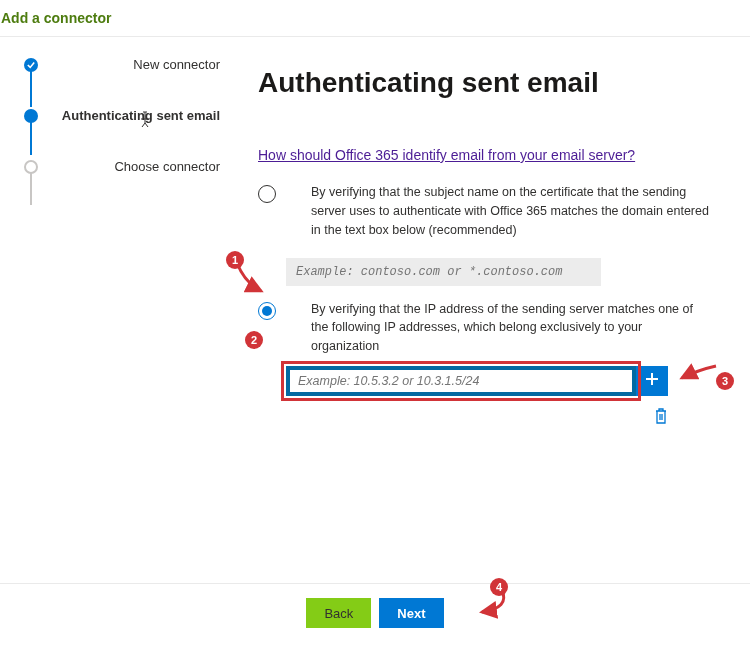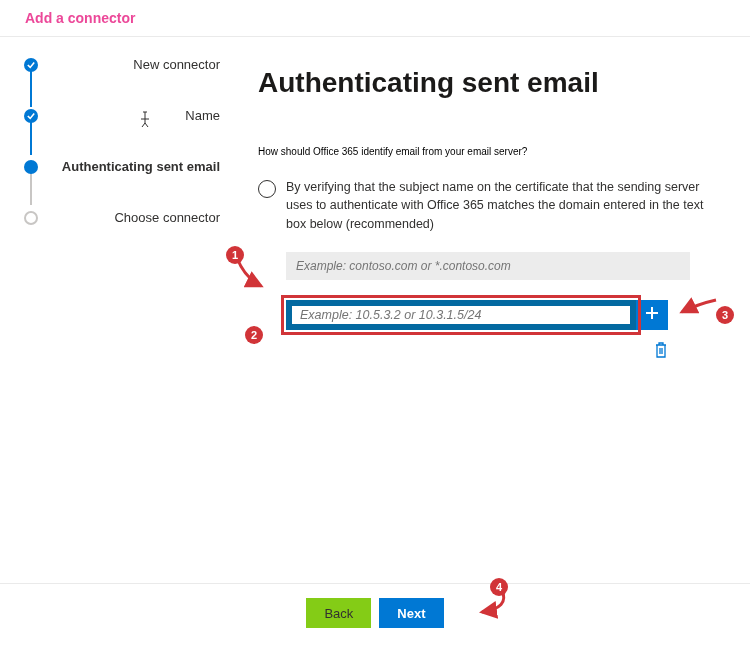--- a/index.html
+++ b/index.html
@@ -1,45 +1,45 @@
 <!DOCTYPE html>
 <html><head>
 <meta charset="utf-8">
 <style>
   * { box-sizing: border-box; }
   html, body { margin:0; padding:0; font-family: "Segoe UI", Arial, sans-serif; font-size:13px; color:#323130; background:#fff; width:750px; }
-  .header { padding:10px 25px; font-weight:600; font-size:14px; color:#ec4899; border-bottom:1px solid #eaeaea; }
+  .header { padding:10px 1px; font-weight:600; font-size:14px; color:#4d7c0f; border-bottom:1px solid #eaeaea; }
   .body { display:flex; min-height:546px; }
   .sidebar { width:230px; padding:20px 10px 10px 24px; }
   .steps { position:relative; }
   .step { display:flex; align-items:center; margin-bottom:36px; position:relative;justify-content:space-between; }
   .step .dot { width:14px; height:14px; border-radius:50%; flex:0 0 14px; margin-right:12px; position:relative; display:flex; align-items:center; justify-content:center; }
   .dot.done { background:#0078d4; }
   .dot.done svg { width:8px; height:8px; }
   .dot.current { background:#0078d4; }
   .dot.future { background:#fff; border:2px solid #c8c6c4; }
   .step .label { font-size:13px; color:#323130; }
   .step.current .label { font-weight:600; }
   .connector-line { position:absolute; left:6px; width:2px; background:#0078d4; }
   .line1 { top:14px; height:36px; }
   .line2 { top:62px; height:36px; }
   .connector-line.future { position:absolute; left:6px; width:2px; background:#c8c6c4; top:112px; height:36px; }
   .cursor { position:absolute; left:116px; top:54px; width:14px; height:18px; }
   .main { flex:1; padding:30px 38px 20px 28px; position:relative; }
   h1 { font-size:28px; font-weight:700; margin:0 0 46px 0; color:#1b1a19; }
-  .desc { font-size:10px; color:#000000; margin-bottom:18px; line-height:1.45; }
+  .desc { font-size:14px; color:#4c1d95; margin-bottom:18px; line-height:1.45;text-decoration:underline; }
   .options { margin-top:6px; position:relative; }
   .opt { display:flex; align-items:flex-start; margin-bottom:10px; }
   .radio { width:18px; height:18px; border-radius:50%; border:1px solid #323130; flex:0 0 18px; margin-right:10px; margin-top:2px; position:relative; background:#fff; }
   .radio.selected { border-color:#0078d4; }
   .radio.selected::after { content:""; position:absolute; top:3px; left:3px; width:10px; height:10px; background:#0078d4; border-radius:50%; }
-  .opt-label { font-size:12.5px; line-height:1.5; color:#323130; }
-  .domain-input { margin:8px 0 14px 28px; width:404px; height:28px; background:#ececec; border:none; padding:2px 10px; font-size:12px; color:#605e5c; font-style:italic; }
+  .opt-label { font-size:12.5px; line-height:1.5; color:#323130;margin-left:25px; }
+  .domain-input { margin:8px 0 14px 28px; width:315px; height:28px; background:#ececec; border:none; padding:2px 10px; font-size:12px; color:#605e5c; font-style:italic;font-family:Liberation Mono, monospace; }
   .ip-row { display:flex; margin:6px 0 8px 28px; position:relative; }
-  .ip-input { width:350px; height:30px; border:6px solid #0369a1; padding:4px 8px; font-size:12.5px; font-style:italic; color:#605e5c; background:#fff; }
+  .ip-input { width:350px; height:30px; border:4px solid #0369a1; padding:4px 8px; font-size:12.5px; font-style:italic; color:#605e5c; background:#fff; }
   .add-btn { width:32px; height:30px; background:#0078d4; border:none; display:flex; align-items:center; justify-content:center; cursor:pointer; margin-left:0; }
   .add-btn svg { width:14px; height:14px; }
   .red-box { position:absolute; border:3px solid #d13438; pointer-events:none; }
   .red-input-box { left:-5px; top:-5px; width:360px; height:40px; }
   .trash { margin-left:28px; margin-top:12px; text-align:right; width:382px; }
   .trash svg { width:14px; height:16px; }
   
   .callout { position:absolute; width:18px; height:18px; background:#d13438; border-radius:50%; color:#fff; font-size:11px; font-weight:600; display:flex; align-items:center; justify-content:center; z-index:5; }
   .arrow { position:absolute; z-index:4; }
   .arrow svg { overflow:visible; }
@@ -62,28 +62,20 @@
 
       <div class="step">
         <div class="dot done">
           <svg viewBox="0 0 10 10">
               <path d="M1 5 L4 8 L9 2" stroke="#fff" stroke-width="2" fill="none"></path>
             </svg>
         </div>
         <div class="label">New connector</div>
       </div>
 
-      <div class="step">
-        <div class="dot done">
-          <svg viewBox="0 0 10 10">
-              <path d="M1 5 L4 8 L9 2" stroke="#fff" stroke-width="2" fill="none"></path>
-            </svg>
-        </div>
-        <div class="label">Name</div>
-      </div>
 
       <div class="step current">
         <div class="dot current"></div>
         <div class="label">Authenticating sent email</div>
       </div>
 
       <div class="step">
         <div class="dot future"></div>
         <div class="label">Choose connector</div>
       </div>
@@ -114,20 +106,24 @@
         <svg width="34" height="34">
             <defs>
               <marker id="ah1" markerWidth="6" markerHeight="6" refX="5" refY="3" orient="auto">
                 <path d="M0,0 L6,3 L0,6 Z" fill="#d13438"></path>
               </marker>
             </defs>
         <path d="M2 2 Q10 22 26 30" stroke="#d13438" stroke-width="3" fill="none" marker-end="url(#ah1)"></path>
           </svg>
       </div>
 
+      <div class="opt">
+        <div class="radio selected"></div>
+        <div class="opt-label">By verifying that the IP address of the sending server matches one of the following IP addresses, which belong exclusively to your organization</div>
+      </div>
 
       
       <div class="callout" style="left:-13px; top:148px;">2</div>
 
       <div class="ip-row">
         <div class="red-box red-input-box"></div>
         <input class="ip-input" placeholder="Example: 10.5.3.2 or 10.3.1.5/24" style="">
         <button class="add-btn">
           <span>
             <svg viewBox="0 0 14 14">

